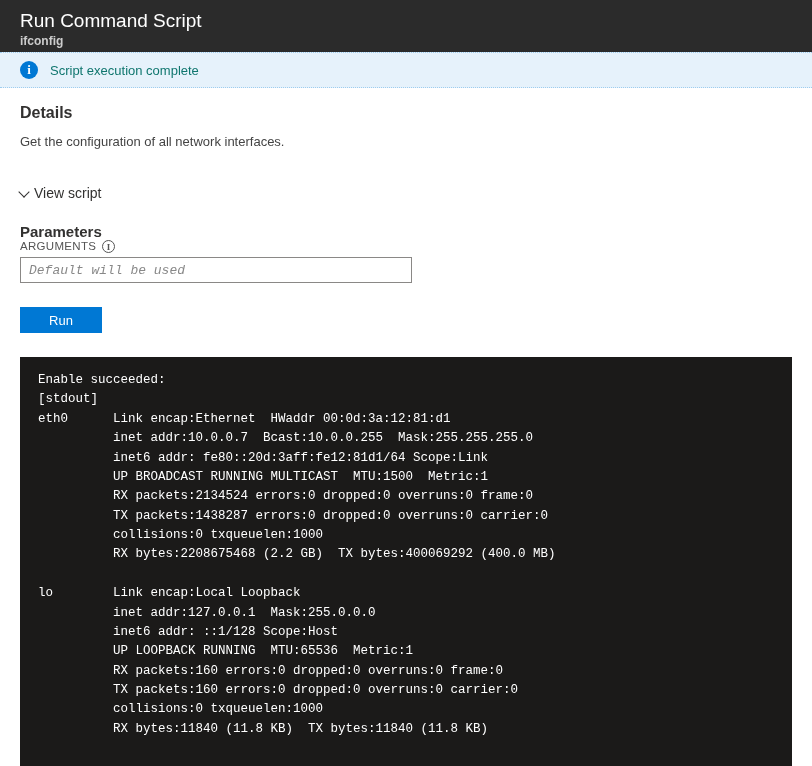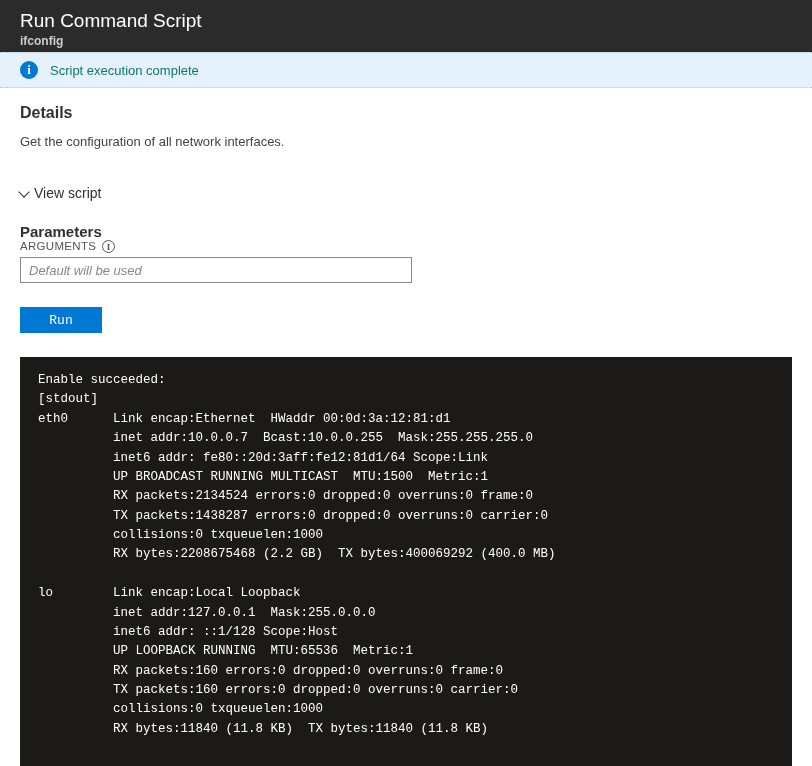--- a/index.html
+++ b/index.html
@@ -102,34 +102,34 @@
     color: #555;
   }
   .text-input {
     width: 392px;
     height: 26px;
     border: 1px solid #8a8886;
     padding: 0 8px;
     font-size: 13px;
     font-style: italic;
     color: #666;
-    font-family: Liberation Sans, sans-serif;
+    font-family: Liberation Mono, monospace;
   }
   .text-input::placeholder { font-style: italic; color: #888; }
   .run-btn {
     margin-top: 24px;
     margin-bottom: 24px;
     width: 82px;
     height: 26px;
     background: #0078d4;
     color: #ffffff;
     border: none;
     font-size: 13px;
     cursor: pointer;
-    font-family: Liberation Mono, monospace;
+    font-family: Liberation Sans, sans-serif;
     text-align: center;
   }
   .output-label {
     font-size: 15px;
     font-weight: 400;
     margin-bottom: 6px;
   }
   .terminal {
     background: #1b1a19;
     color: #ffffff;

